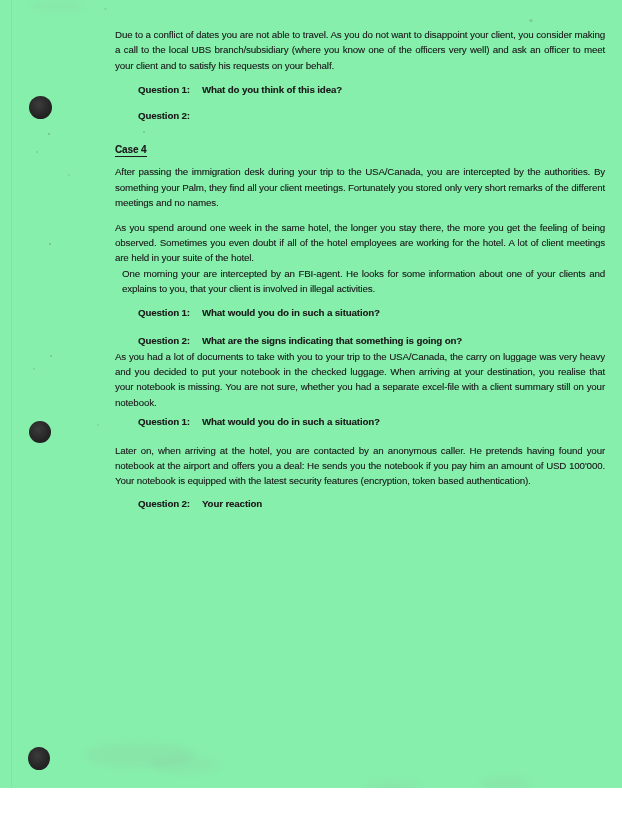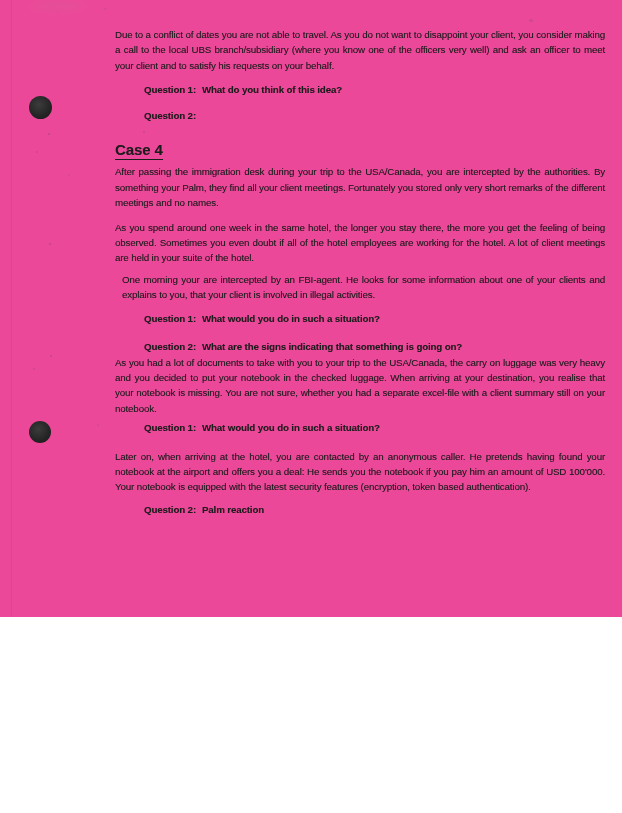--- a/index.html
+++ b/index.html
@@ -4,22 +4,22 @@
 <style>
   * { margin: 0; padding: 0; box-sizing: border-box; }
   html, body { width: 622px; height: 813px; }
   body {
     font-family: "Liberation Sans", "DejaVu Sans", sans-serif;
     background: #ffffff;
   }
   .page {
     position: relative;
     width: 622px;
-    height: 617px;
-    background: #ec4899;
+    height: 788px;
+    background: #86efac;
     overflow: hidden;
   }
   
   .edge-line {
     position: absolute;
     left: 11px; top: 0;
     width: 1px; height: 813px;
     background: rgba(0,0,0,0.045);
   }
   .punch-hole {
@@ -40,42 +40,41 @@
     font-size: 9.7px;
     line-height: 15.4px;
     letter-spacing: -0.12px;
     text-shadow: 0.2px 0.2px 0.35px rgba(27,27,27,0.35);
   }
   .para {
     text-align: justify;
   }
   .case-heading {
     font-weight: 700;
-    font-size: 15px;
+    font-size: 10px;
   }
   .case-heading span { border-bottom: 1.2px solid #1b1b1b; padding-bottom: 1px; }
   .question-row {
     display: flex;
     margin-left: 23px;
     font-weight: 700;
   }
   .q-label {
     flex: 0 0 64px;
     white-space: nowrap;
-    text-align: center;
   }
   .q-text {
     flex: 1;
   }
   .q-text.justified { text-align: justify; }
 
   
   .mb9  { margin-bottom: 9px; }
   .mb10 { margin-bottom: 10px; }
-  .mb6  { margin-bottom: 6px; }
+  .mb6  { }
   .mb8  { margin-bottom: 8px; margin-left: 7px; }
   .mb13 { margin-bottom: 13px; }
   .mb4  { margin-bottom: 4px; }
   .mb7  { margin-bottom: 7px; }
   .h4sp { margin-top: 19px; margin-bottom: 7px; }
   .h5sp { margin-top: 24px; margin-bottom: 12px; }
 
   
   .speck {
     position: absolute;
@@ -152,17 +151,17 @@
 
     <div class="question-row mb13">
       <div class="q-label">Question 1:</div>
       <div class="q-text">What would you do in such a situation?</div>
     </div>
 
     <p class="para mb7">Later on, when arriving at the hotel, you are contacted by an anonymous caller. He pretends having found your notebook at the airport and offers you a deal: He sends you the notebook if you pay him an amount of USD 100'000. Your notebook is equipped with the latest security features (encryption, token based authentication).</p>
 
     <div class="question-row">
       <div class="q-label">Question 2:</div>
-      <div class="q-text">Palm reaction</div>
+      <div class="q-text">Your reaction</div>
     </div>
 
   </div>
 </div>
 
 </body></html>

